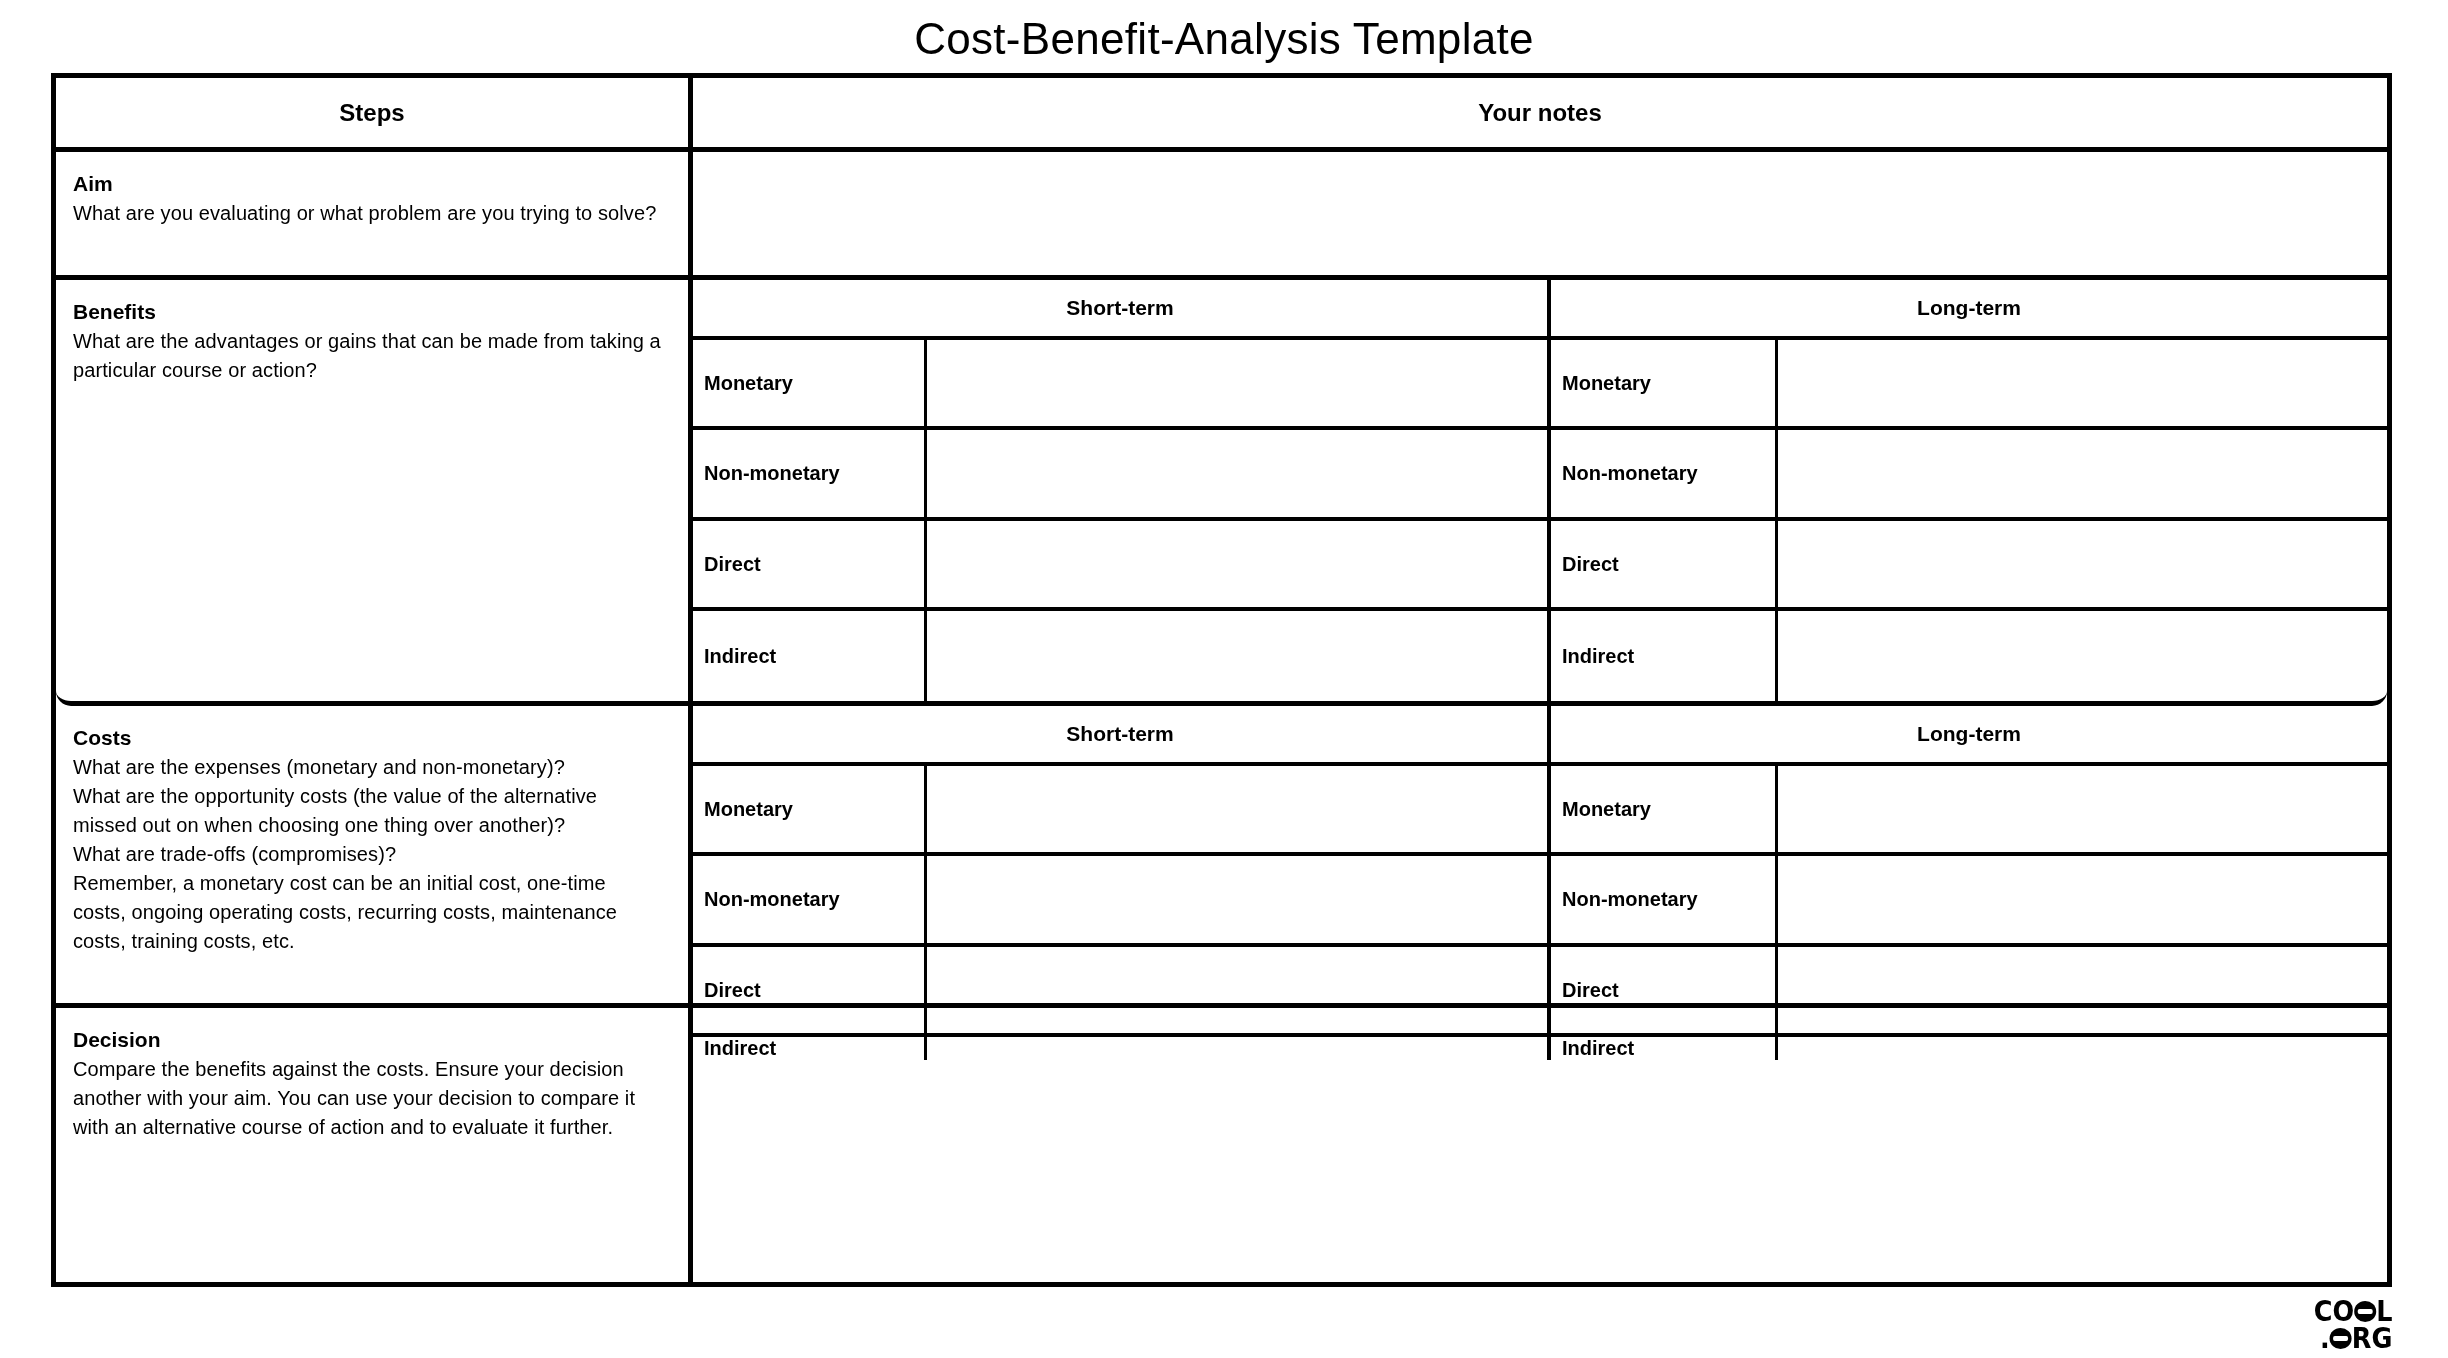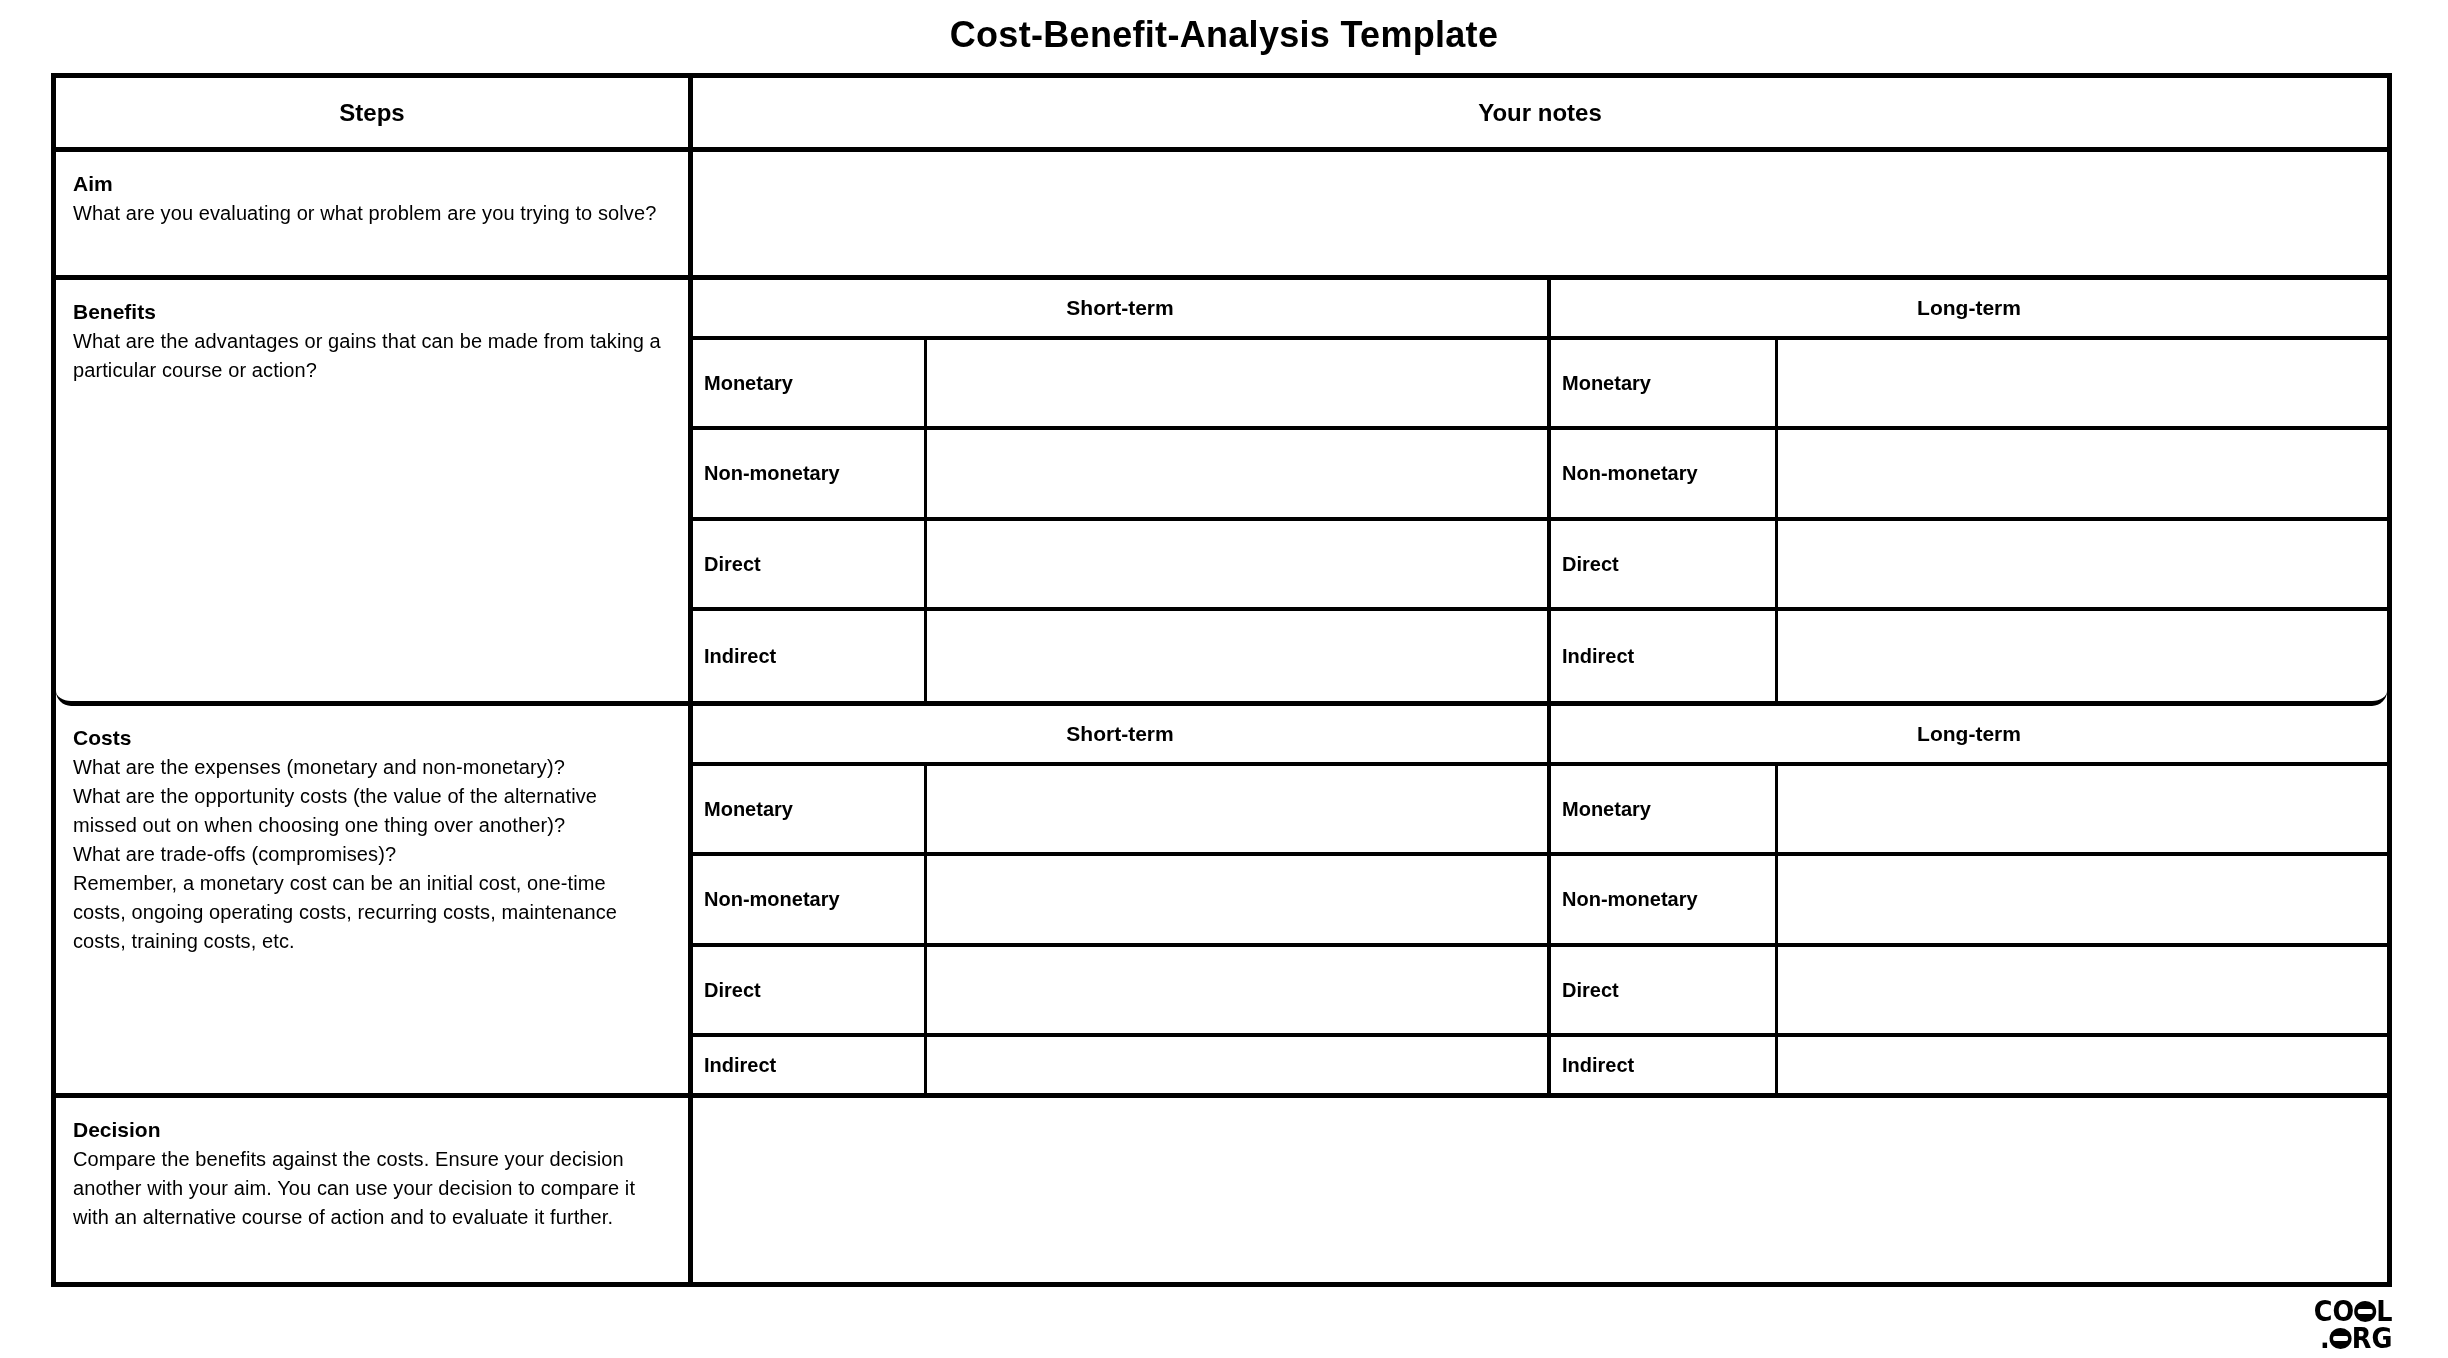--- a/index.html
+++ b/index.html
@@ -8,36 +8,36 @@
     width: 2448px; height: 1358px;
     position: relative;
     font-family: "Liberation Sans", sans-serif;
     color: #000;
     overflow: hidden;
   }
 
   .page-title {
     position: absolute; top: 14px; left: 0; width: 100%;
     text-align: center;
-    font-size: 36px; font-weight: 700; letter-spacing: 0.3px;
+    font-size: 44px; font-weight: 400; letter-spacing: 0.3px;
   }
 
   .cba-table {
     position: absolute; left: 51px; top: 73px;
     width: 2341px; height: 1214px;
     border: 5px solid #000;
     display: flex; flex-direction: column;
     background: #fff;
   }
 
   .row { display: flex; border-bottom: 5px solid #000; flex: 0 0 auto; }
   .row-header   { height: 74px; }
   .row-aim      { height: 128px; }
   .row-benefits { height: 426px; border-radius: 15px; }
-  .row-costs    { height: 392px; }
+  .row-costs    { height: 302px; }
   .row-decision { flex: 1 1 auto; border-bottom: none; }
 
   .steps-col { width: 637px; flex: 0 0 637px; border-right: 5px solid #000; }
   .notes-col { flex: 1 1 auto; min-width: 0; }
 
   .header-cell {
     display: flex; align-items: center; justify-content: center;
     font-size: 24px; font-weight: 700; text-align: right;
   }
 

